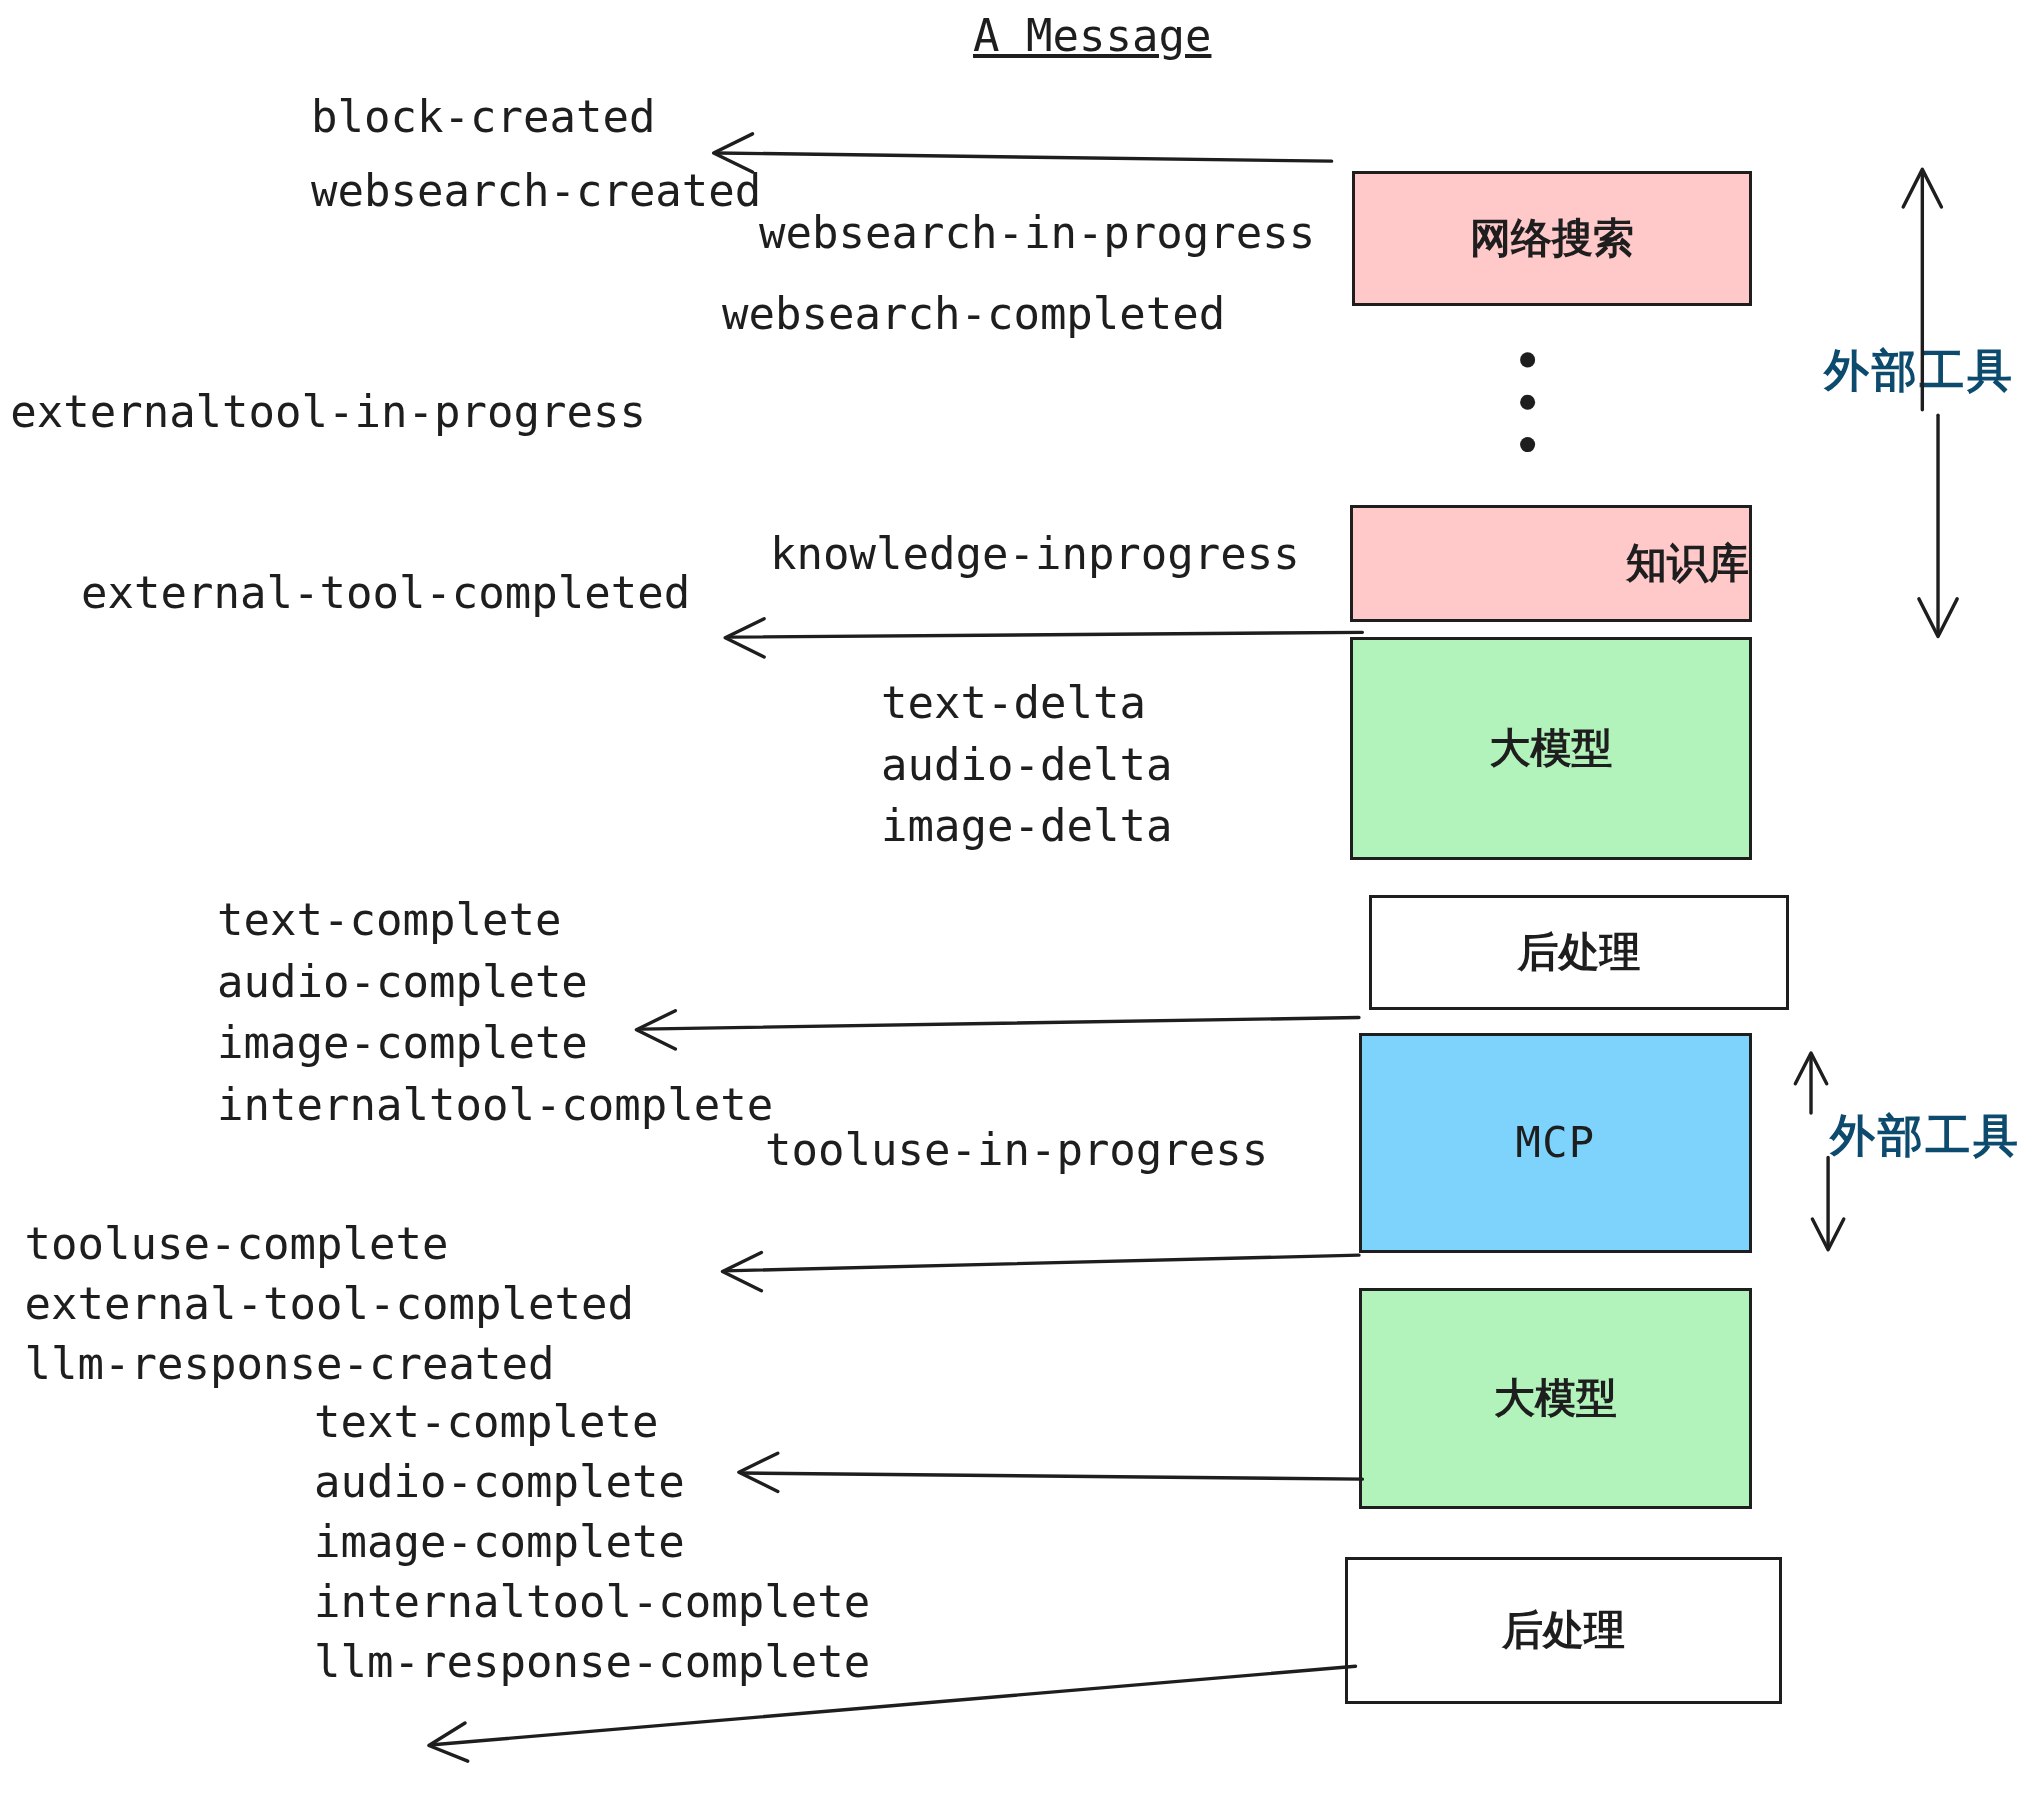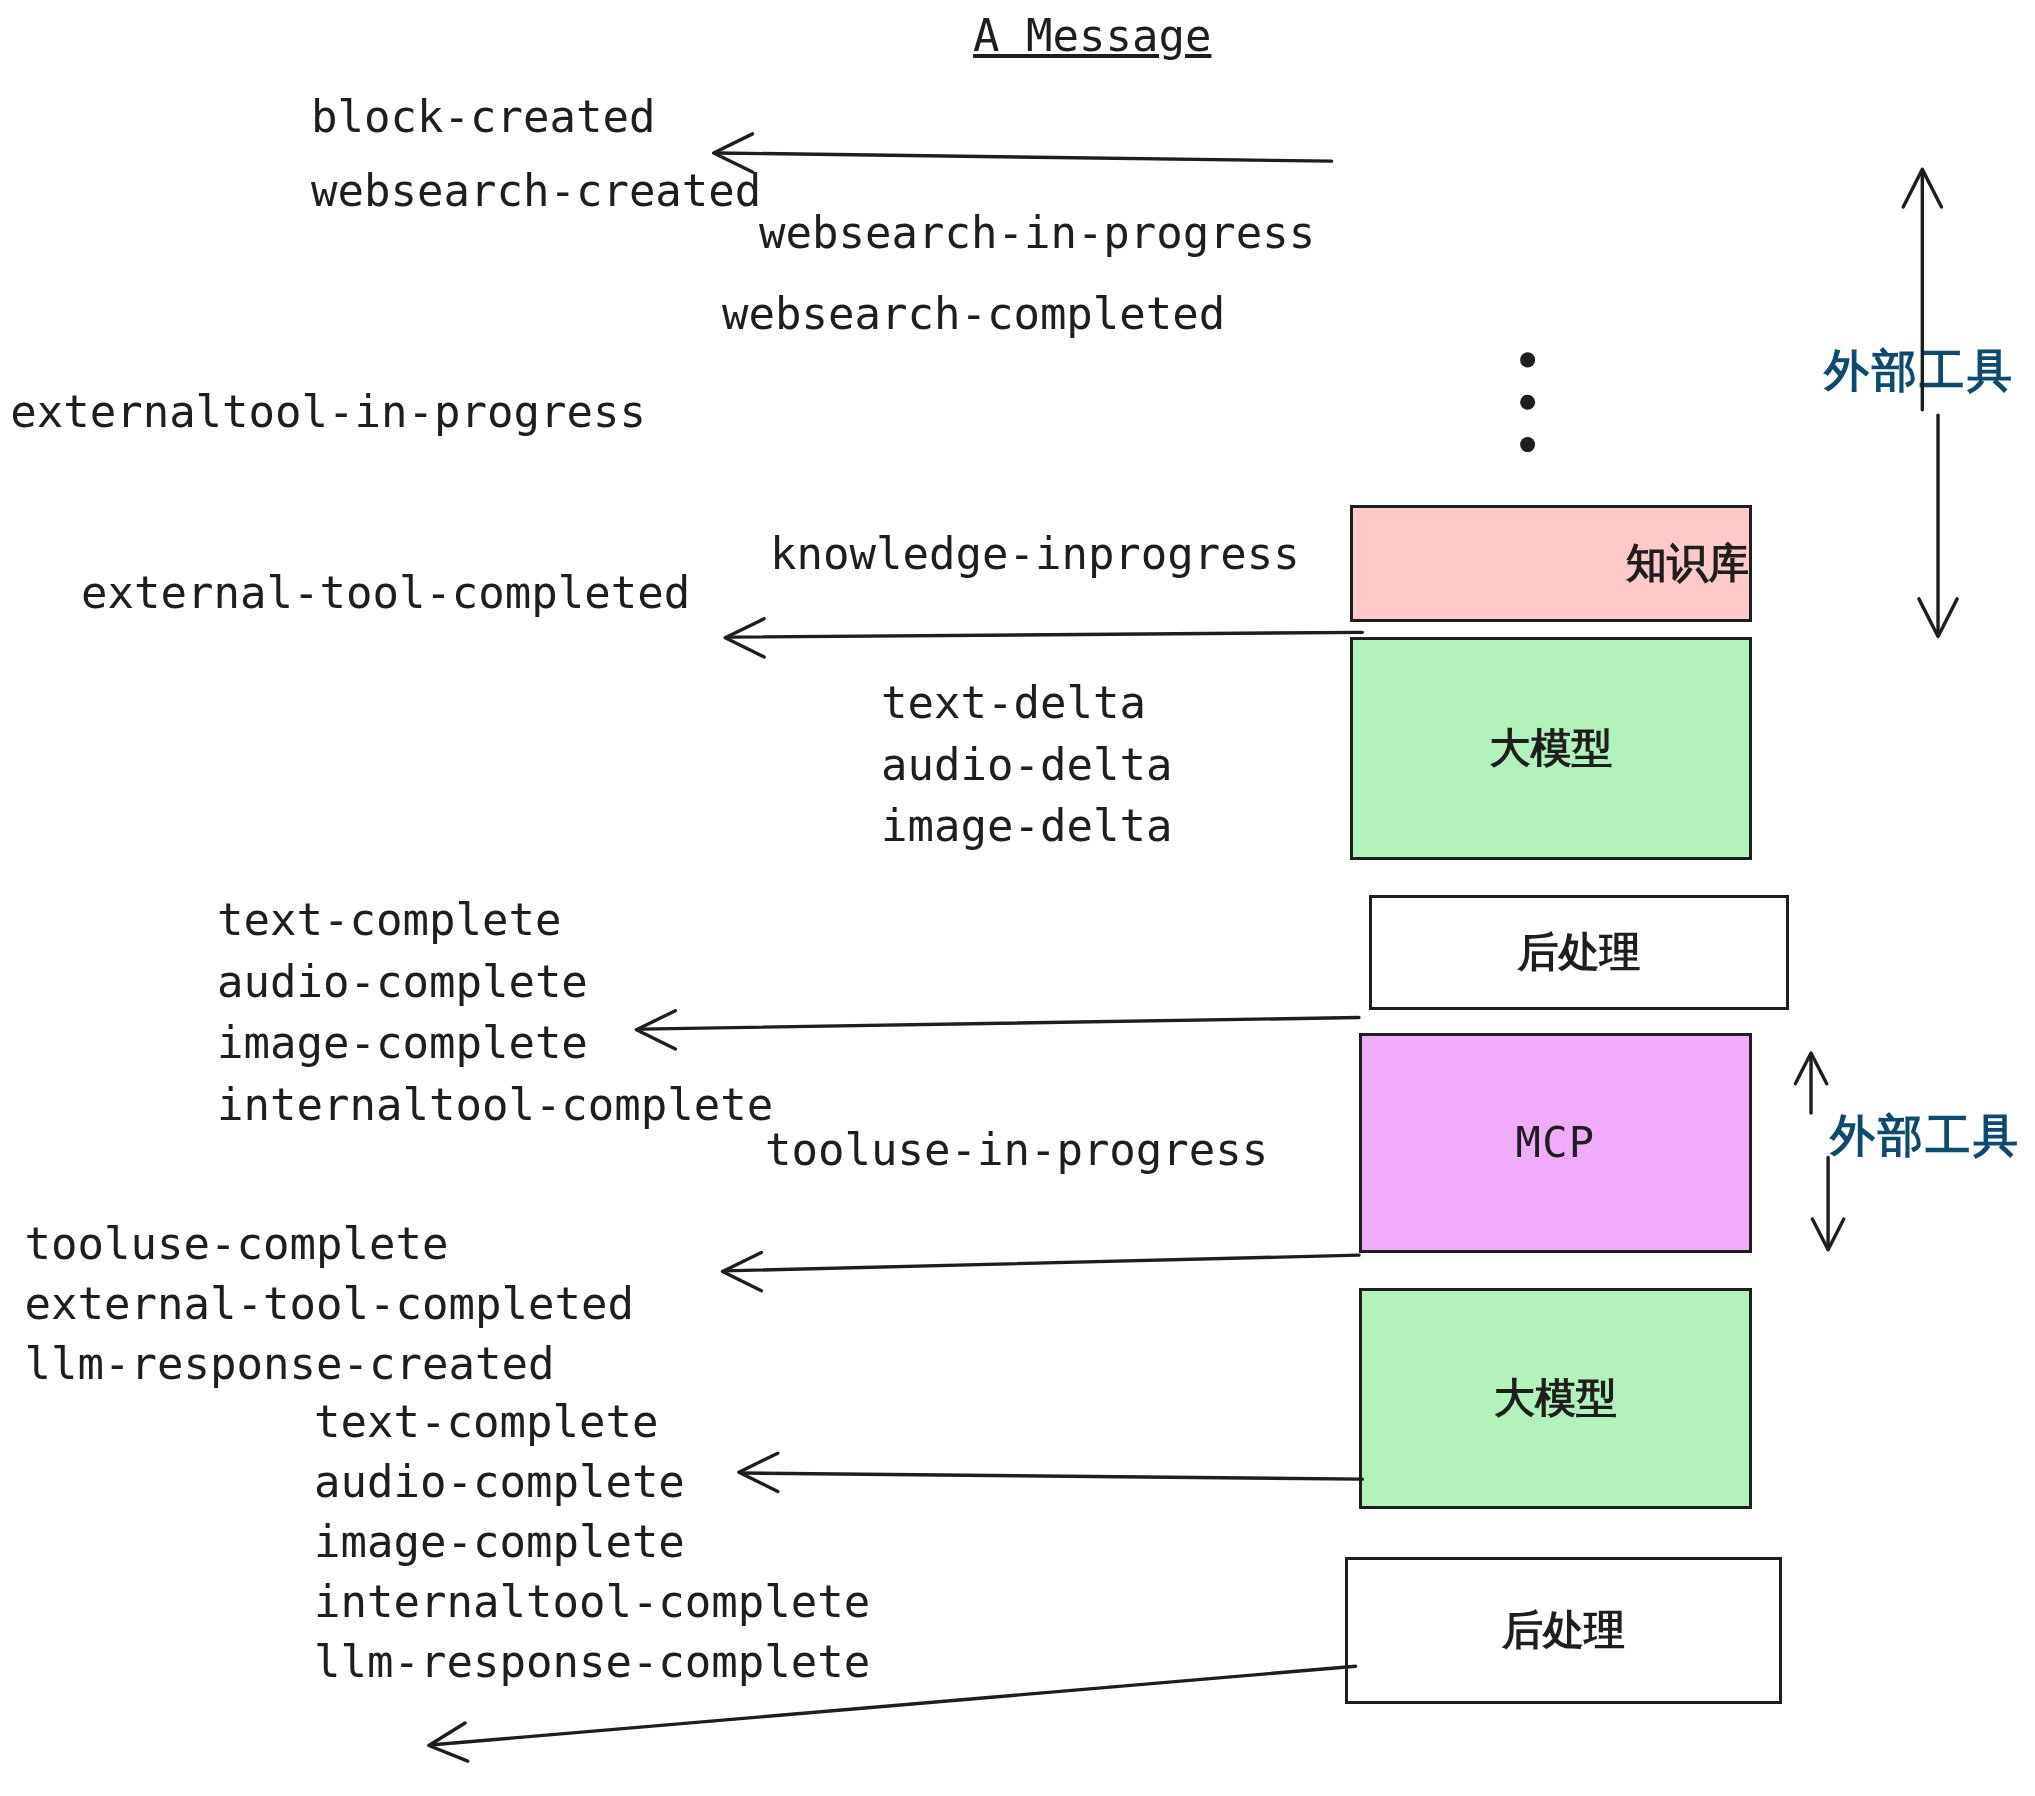--- a/index.html
+++ b/index.html
@@ -60,30 +60,33 @@
   <div class="ev" style="left:765px; top:1127px">tooluse-in-progress</div>
   <div class="ev" style="left:24.6px;   top:1221px">tooluse-complete</div>
   <div class="ev" style="left:24.6px;   top:1281px">external-tool-completed</div>
   <div class="ev" style="left:24.6px;   top:1341px">llm-response-created</div>
   <div class="ev" style="left:314px;  top:1399px">text-complete</div>
   <div class="ev" style="left:314px;  top:1459px">audio-complete</div>
   <div class="ev" style="left:314px;  top:1519px">image-complete</div>
   <div class="ev" style="left:314px;  top:1579px">internaltool-complete</div>
   <div class="ev" style="left:314px;  top:1639px">llm-response-complete</div>
 
+  <div class="box" style="left: 1352px; top: 171px; width: 400px; height: 135px; background-color: rgb(255, 201, 201);">
+    <span class="lbl">网络搜索</span>
+  </div>
   <div class="box" style="left: 1350px; top: 505px; width: 402px; height: 117px; background-color: rgb(255, 201, 201); justify-content: flex-end;">
     <span class="lbl">知识库</span>
   </div>
   <div class="box" style="left: 1350px; top: 637px; width: 402px; height: 223px; background-color: rgb(178, 242, 187);">
     <span class="lbl">大模型</span>
   </div>
   <div class="box" style="left: 1369px; top: 895px; width: 420px; height: 115px; background-color: rgb(255, 255, 255);">
     <span class="lbl">后处理</span>
   </div>
-  <div class="box" style="left: 1359px; top: 1033px; width: 393px; height: 220px; background-color: #f0abfc;">
+  <div class="box" style="left: 1359px; top: 1033px; width: 393px; height: 220px; background-color: #7dd3fc;">
     <span class="lbl mono">MCP</span>
   </div>
   <div class="box" style="left: 1359px; top: 1288px; width: 393px; height: 221px; background-color: rgb(178, 242, 187);">
     <span class="lbl">大模型</span>
   </div>
   <div class="box" style="left: 1345px; top: 1557px; width: 437px; height: 147px; background-color: rgb(255, 255, 255);">
     <span class="lbl">后处理</span>
   </div>
 
   <div class="side" style="left:1824px; top:348px">外部工具</div>

